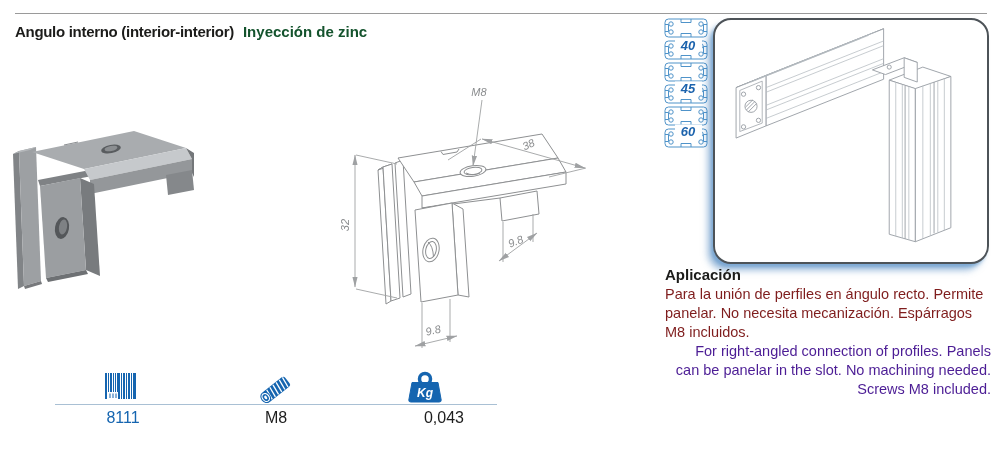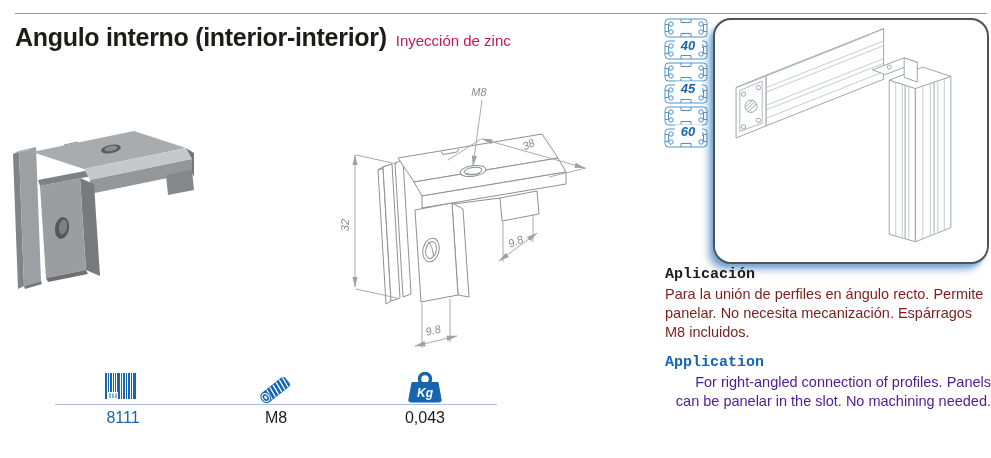--- a/index.html
+++ b/index.html
@@ -1,25 +1,25 @@
 <!DOCTYPE html>
 <html><head>
 <meta charset="utf-8">
 <style>
   html,body{margin:0;padding:0;background:#fff;}
   .page{position:relative;width:991px;height:458px;background:#fff;overflow:hidden;
         font-family:"Liberation Sans",sans-serif;}
   .top-rule{position:absolute;left:15px;top:13px;width:972px;height:1px;background:#9a9a9a;}
   .title-line{position:absolute;left:15px;white-space:nowrap;}
-  .title-line .big{font-size:25px;font-weight:bold;color:#1c1c1a;letter-spacing:-0.3px;}
-  .title-line .mat{font-size:15px;font-weight:normal;color:#be185d;margin-left:9px;margin-top:32px;}
+  .title-line .big{font-size:15px;font-weight:bold;color:#1c1c1a;letter-spacing:-0.3px;}
+  .title-line .mat{font-size:15px;font-weight:bold;color:#14532d;margin-left:9px;margin-top:32px;}
   .t1{top:23px;} .t2{top:51px;}
 
   .app-block{position:absolute;left:665px;top:266px;width:326px;}
-  .app-h{font-size:15px;font-weight:bold;color:#1c1c1a;margin:0 0 2px 0;font-family:Liberation Mono, monospace;}
+  .app-h{font-size:15px;font-weight:bold;color:#1c1c1a;margin:0 0 2px 0;}
   .app-h.en{color:#1565b0;margin-top:12px;}
   .app-line{font-size:14.5px;line-height:19px;color:#7f1d1d;white-space:nowrap;}
   .app-line.en{color:#4c1d95;text-align:right;}
 
   .panel{position:absolute;left:713px;top:18px;width:272px;height:242px;background:#fff;
          border:2px solid #4d5358;border-radius:18px;
          box-shadow:-6px 7px 7px -1px rgba(62,124,185,0.55), -2px 3px 3px rgba(120,170,215,0.45);}
   .panel svg{position:absolute;left:6px;top:6px;}
 
   .spec-sep{position:absolute;left:55px;top:404px;width:442px;height:1px;background:#a9c0d4;}
@@ -194,23 +194,23 @@
         <circle cx="178" cy="44" r="2.2" fill="none"></circle>
       </g>
     </svg>
   </div>
 
   <div class="app-block">
     <div class="app-h">Aplicación</div>
     <div class="app-line">Para la unión de perfiles en ángulo recto. Permite</div>
     <div class="app-line">panelar. No necesita mecanización. Espárragos</div>
     <div class="app-line">M8 incluidos.</div>
-    <div class="app-h en">Application</div>
     <div class="app-line en">For right-angled connection of profiles. Panels</div>
     <div class="app-line en">can be panelar in the slot. No machining needed.</div>
+    <div class="app-line en">Screws M8 included.</div>
   </div>
 
   <svg class="abs" style="left:105px;top:373px" width="36" height="29" viewBox="0 0 36 29">
     <g fill="#1565b0">
       <rect x="0" y="0" width="2" height="26"></rect>
         <rect x="3" y="0" width="1" height="26"></rect>
       <rect x="5" y="0" width="2" height="26"></rect>
         <rect x="8" y="0" width="1" height="26"></rect>
       <rect x="10" y="0" width="1" height="26"></rect>
         <rect x="12" y="0" width="3" height="26"></rect>
@@ -246,15 +246,15 @@
 
   <svg class="abs" style="left:407px;top:369px" width="36" height="36" viewBox="0 0 36 36">
     <circle cx="18" cy="10" r="5.5" fill="none" stroke="#1565b0" stroke-width="3.5"></circle>
     <path d="M5,13.5 L31,13.5 L34.2,31 Q34.4,33 32.2,33 L3.8,33 Q1.6,33 1.8,31 Z" fill="#1565b0" stroke="#1565b0" stroke-linejoin="round"></path>
     <text x="18" y="28" text-anchor="middle" font-size="12" font-weight="bold" font-style="italic" fill="#ffffff">Kg</text>
   </svg>
 
   <div class="spec-sep"></div>
   <div class="spec-val ref" style="left:63px">8111</div>
   <div class="spec-val" style="left:216px">M8</div>
-  <div class="spec-val" style="left:365px">0,043</div>
+  <div class="spec-val" style="left:384px">0,043</div>
 
 </div>
 
 </body></html>

